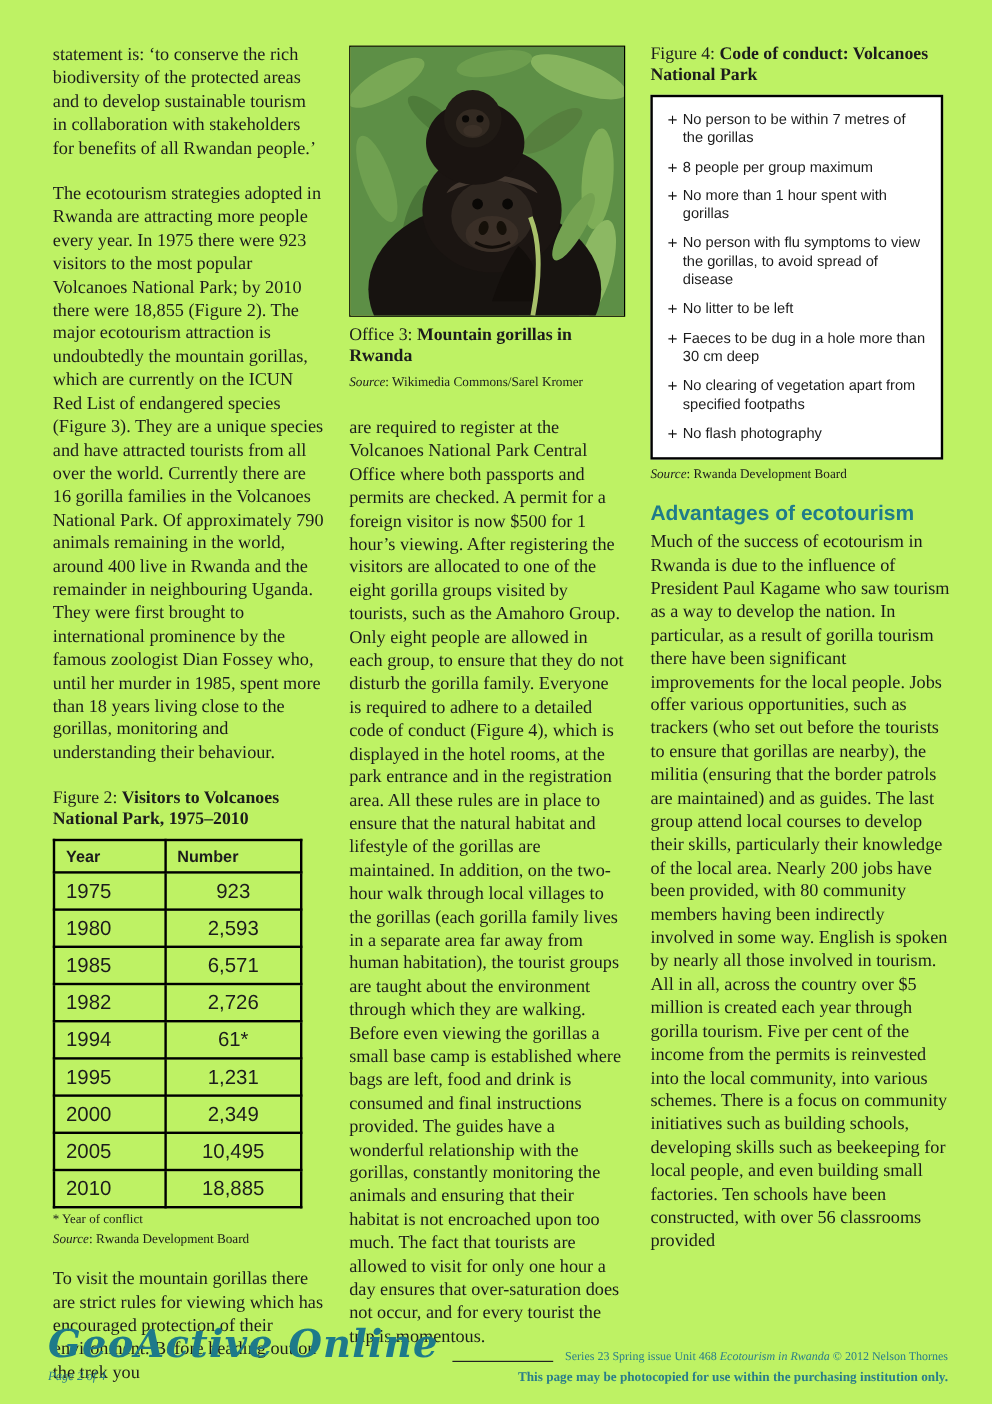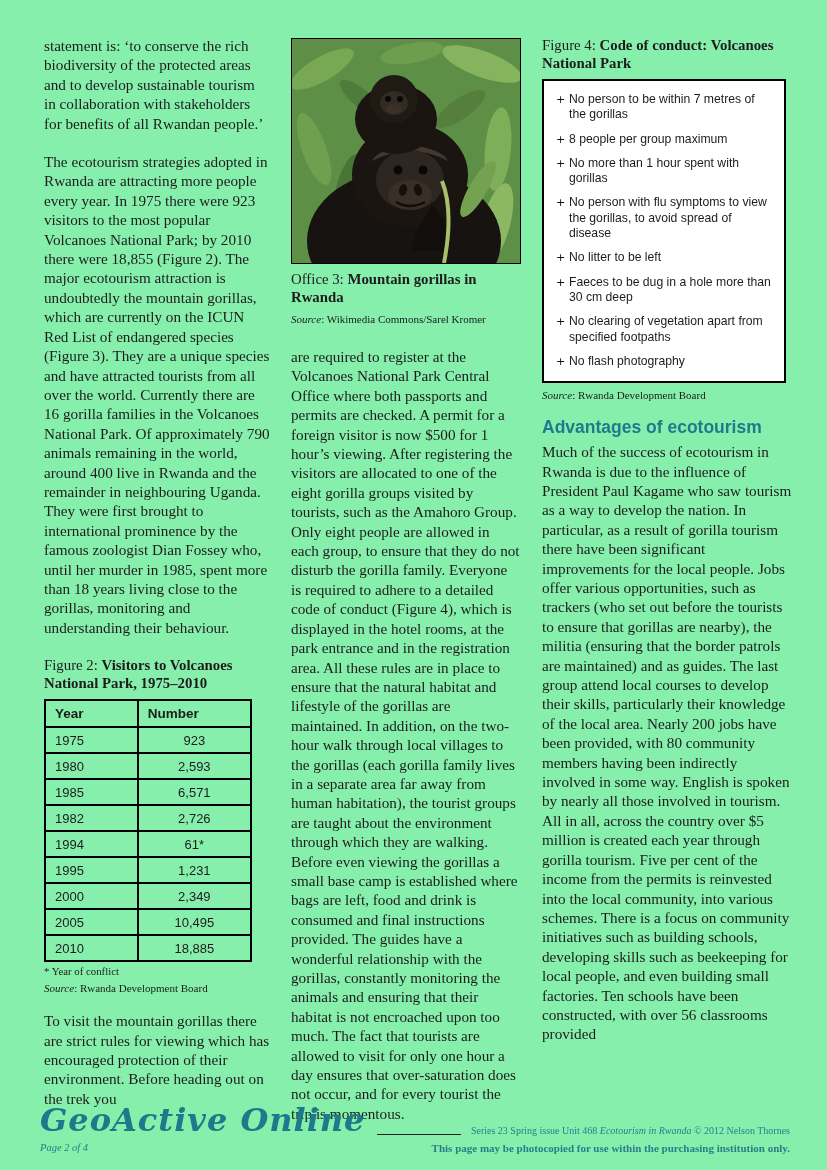--- a/index.html
+++ b/index.html
@@ -1,17 +1,17 @@
 <!DOCTYPE html>
 <html><head>
 <meta charset="utf-8">
 <style>
   html,body { margin:0; padding:0; background:#ffffff; }
   .page {
-    position:relative; width:827px; height:1170px; background:#86efac;
+    position:relative; width:827px; height:1170px; background:#bef264;
     font-family:"Liberation Serif", serif; color:#1c1c1c; overflow:hidden;
   }
   .columns {
     position:absolute; left:44px; top:36px; width:748px;
     display:flex; justify-content:space-between;
   }
   .col { display:block; }
   .col1 { width:226px; }
   .col2 { width:230px; }
   .col3 { width:250px; }
@@ -21,21 +21,21 @@
   .source-line { font-size:11px; line-height:13px; margin:4px 0 0 0; color:#1c1c1c; }
   .source-line .src { font-style:italic; }
   .footnote { font-size:10.8px; line-height:13px; margin:3px 0 0 0; }
 
   
   table.visitors { border-collapse:collapse; width:208px; margin:0; font-family:"Liberation Sans", sans-serif; }
   table.visitors th, table.visitors td { border:2.5px solid #000; }
   table.visitors th {
     font-size:13.5px; font-weight:bold; text-align:left; padding:5px 8px 5px 9px;
   }
-  table.visitors td { font-size:13px; padding:4.5px 6px; }
+  table.visitors td { font-size:17px; padding:4.5px 6px; }
   table.visitors td.year { text-align:left; padding-left:9px; width:45%; }
   table.visitors td.num  { text-align:center; }
 
   
   .photo-frame { width:228px; height:224px; border:1px solid #000; margin:2px 0 6px 0; }
   .photo-frame svg { display:block; }
 
   
   .conduct-box {
     border:2.5px solid #000; background:#fff; width:222px;

